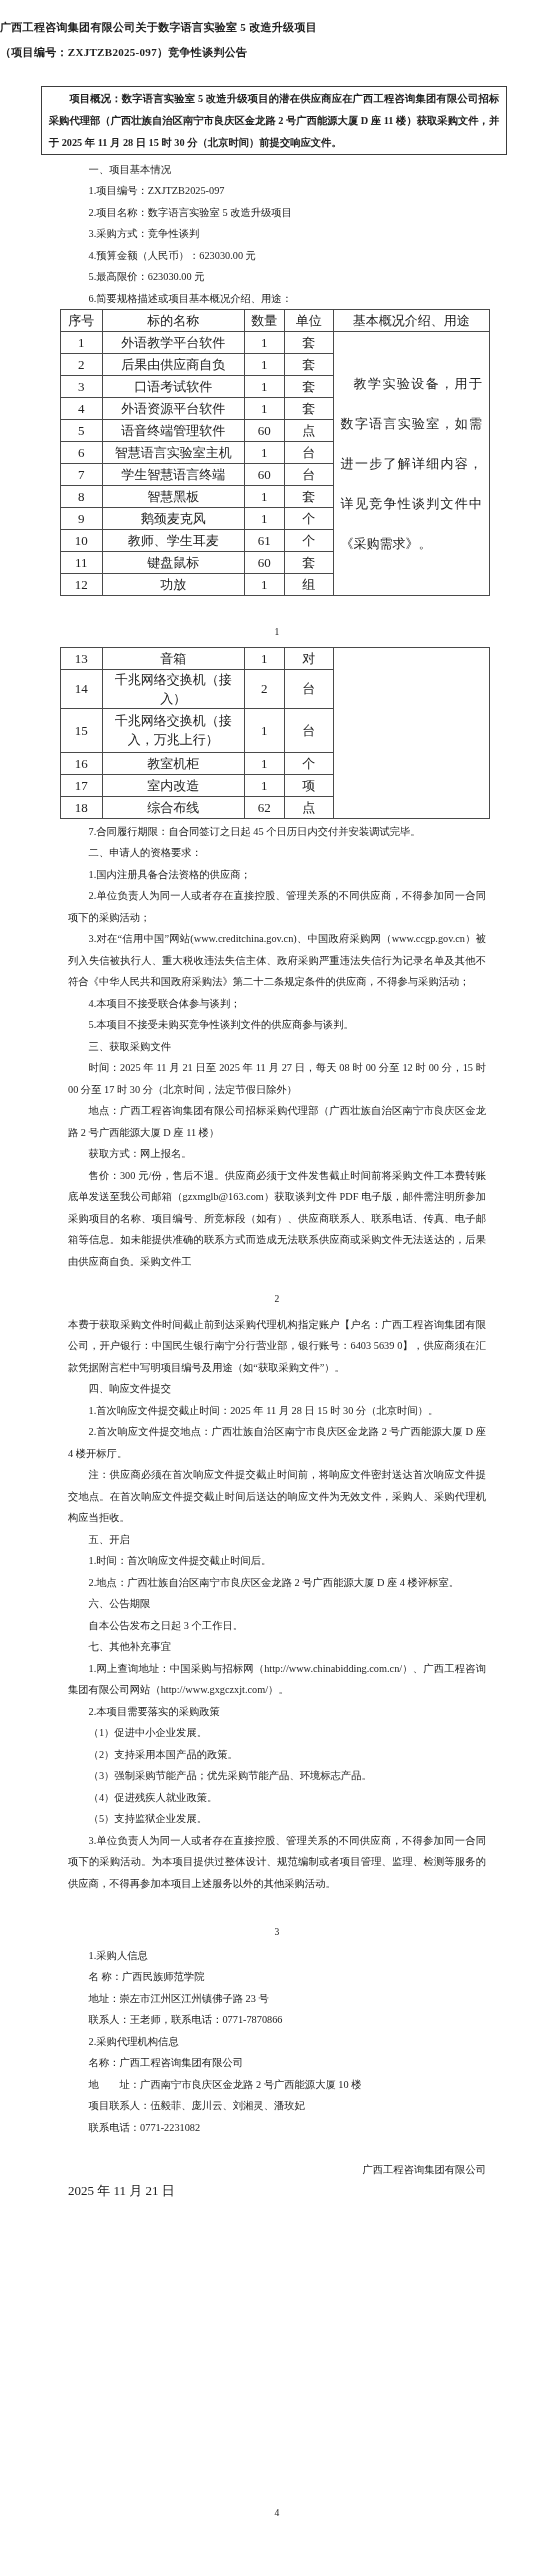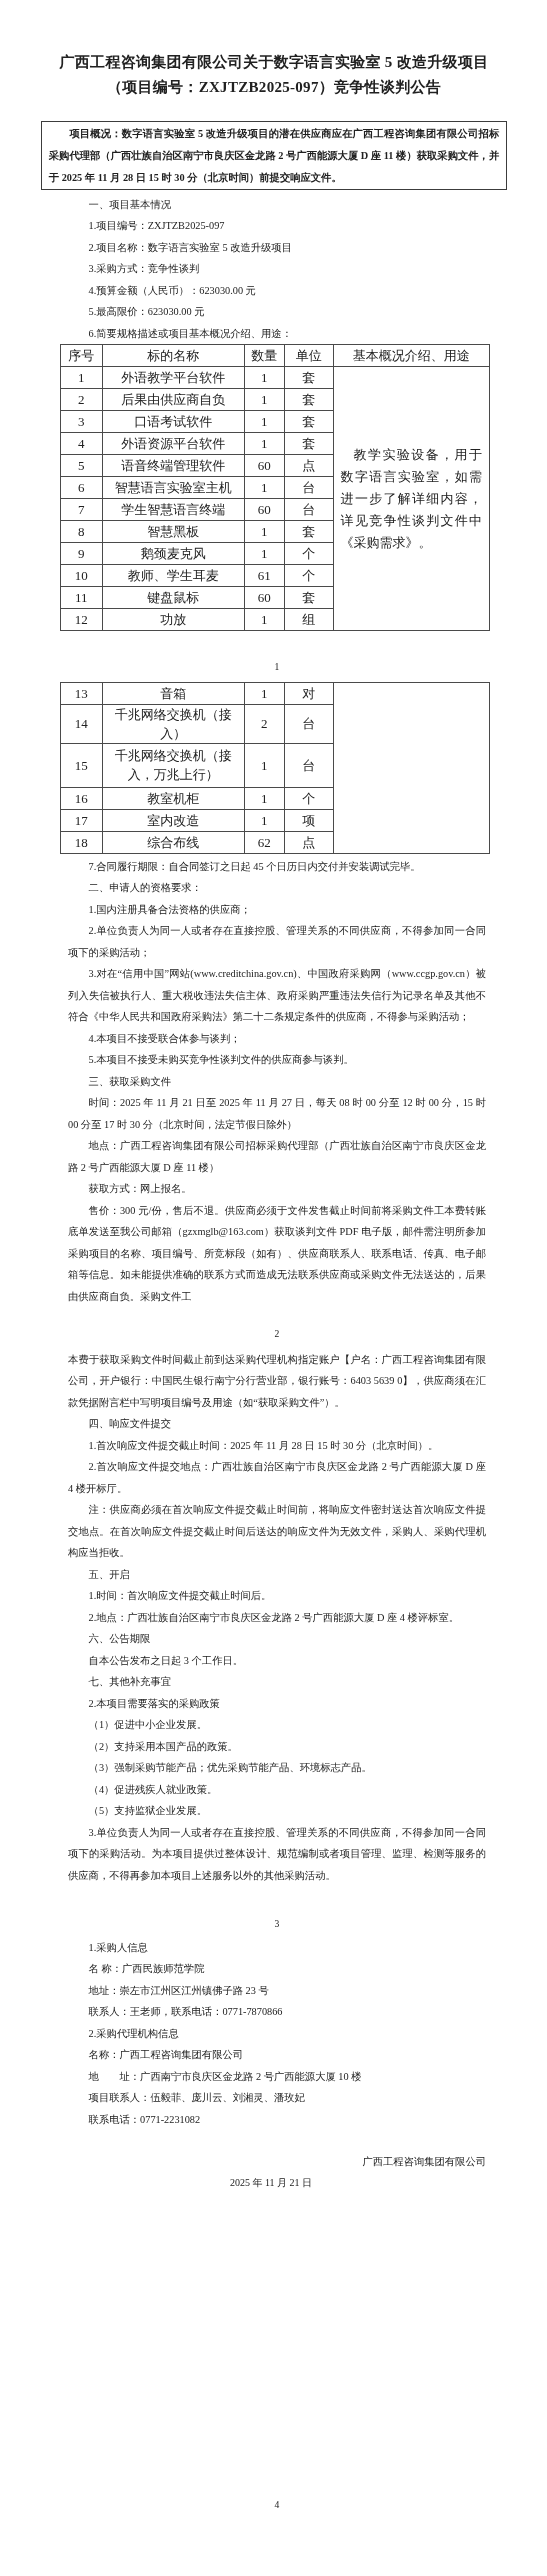--- a/index.html
+++ b/index.html
@@ -6,23 +6,22 @@
   .sheet{
     position:relative;
     width:548px;height:2576px;
     margin:0 auto;
     background:#ffffff;
     overflow:hidden;
     font-family:"Liberation Serif","DejaVu Serif",serif;
     color:#212121;
   }
   .doc-title{
-    padding-top:50px;
-    text-align:center;
-    font-size:15px;
+    padding-top:15px;
+    font-size:11px;
     font-weight:bold;
     line-height:25px;
     letter-spacing:0.3px;
   }
   .overview-box{
     box-sizing:border-box;
     width:466px;
     margin:21px auto 0 auto;
     border:0.7px solid #3c3c3c;
     padding:0.7px 6.8px;
@@ -58,21 +57,21 @@
     height:21px;
     line-height:19px;
     overflow:hidden;
   }
   table.goods td.name{padding:0 2.7px;}
   table.goods tr.tall td{height:43px;}
   table.goods td.desc{
     text-align:justify;
     vertical-align:middle;
     padding:0 6.8px;
-    line-height:22px;
+    line-height:40px;
     text-indent:1em;
   }
   table.t2{border-top:1.4px solid #bdbdbd;}
   .page-num{
     margin:0;
     text-align:center;
     font-size:9.6px;
     line-height:11px;
   }
   .pn1{margin-top:30px;}
@@ -84,23 +83,23 @@
   .flow4{margin-top:8.2px;}
   p.sig{
     margin:20.5px 0 0 0;
     font-size:10.3px;
     line-height:21.5px;
     text-align:right;
     text-indent:0;
   }
   p.sigdate{
     margin:0 12px 0 0;
-    font-size:10px;
+    font-size:13px;
     line-height:21.5px;
-    text-align:center;
+    text-align:left;
     text-indent:0;
   }
   .pn4{margin-top:305px;}
 </style>
 </head>
 <body>
 
 <div class="sheet">
 
   <div class="doc-title">
@@ -287,20 +286,21 @@
       <p class="line h">四、响应文件提交</p>
       <p class="line">1.首次响应文件提交截止时间：2025 年 11 月 28 日 15 时 30 分（北京时间）。</p>
       <p class="line">2.首次响应文件提交地点：广西壮族自治区南宁市良庆区金龙路 2 号广西能源大厦 D 座 4 楼开标厅。</p>
       <p class="line">注：供应商必须在首次响应文件提交截止时间前，将响应文件密封送达首次响应文件提交地点。在首次响应文件提交截止时间后送达的响应文件为无效文件，采购人、采购代理机构应当拒收。</p>
       <p class="line h">五、开启</p>
       <p class="line">1.时间：首次响应文件提交截止时间后。</p>
       <p class="line">2.地点：广西壮族自治区南宁市良庆区金龙路 2 号广西能源大厦 D 座 4 楼评标室。</p>
       <p class="line h">六、公告期限</p>
       <p class="line">自本公告发布之日起 3 个工作日。</p>
       <p class="line h">七、其他补充事宜</p>
+      <p class="line">1.网上查询地址：中国采购与招标网（http://www.chinabidding.com.cn/）、广西工程咨询集团有限公司网站（http://www.gxgczxjt.com/）。</p>
       <p class="line">2.本项目需要落实的采购政策</p>
       <p class="line">（1）促进中小企业发展。</p>
       <p class="line">（2）支持采用本国产品的政策。</p>
       <p class="line">（3）强制采购节能产品；优先采购节能产品、环境标志产品。</p>
       <p class="line">（4）促进残疾人就业政策。</p>
       <p class="line">（5）支持监狱企业发展。</p>
       <p class="line">3.单位负责人为同一人或者存在直接控股、管理关系的不同供应商，不得参加同一合同项下的采购活动。为本项目提供过整体设计、规范编制或者项目管理、监理、检测等服务的供应商，不得再参加本项目上述服务以外的其他采购活动。</p>
     </div>
 
     <p class="page-num pn3">3</p>

